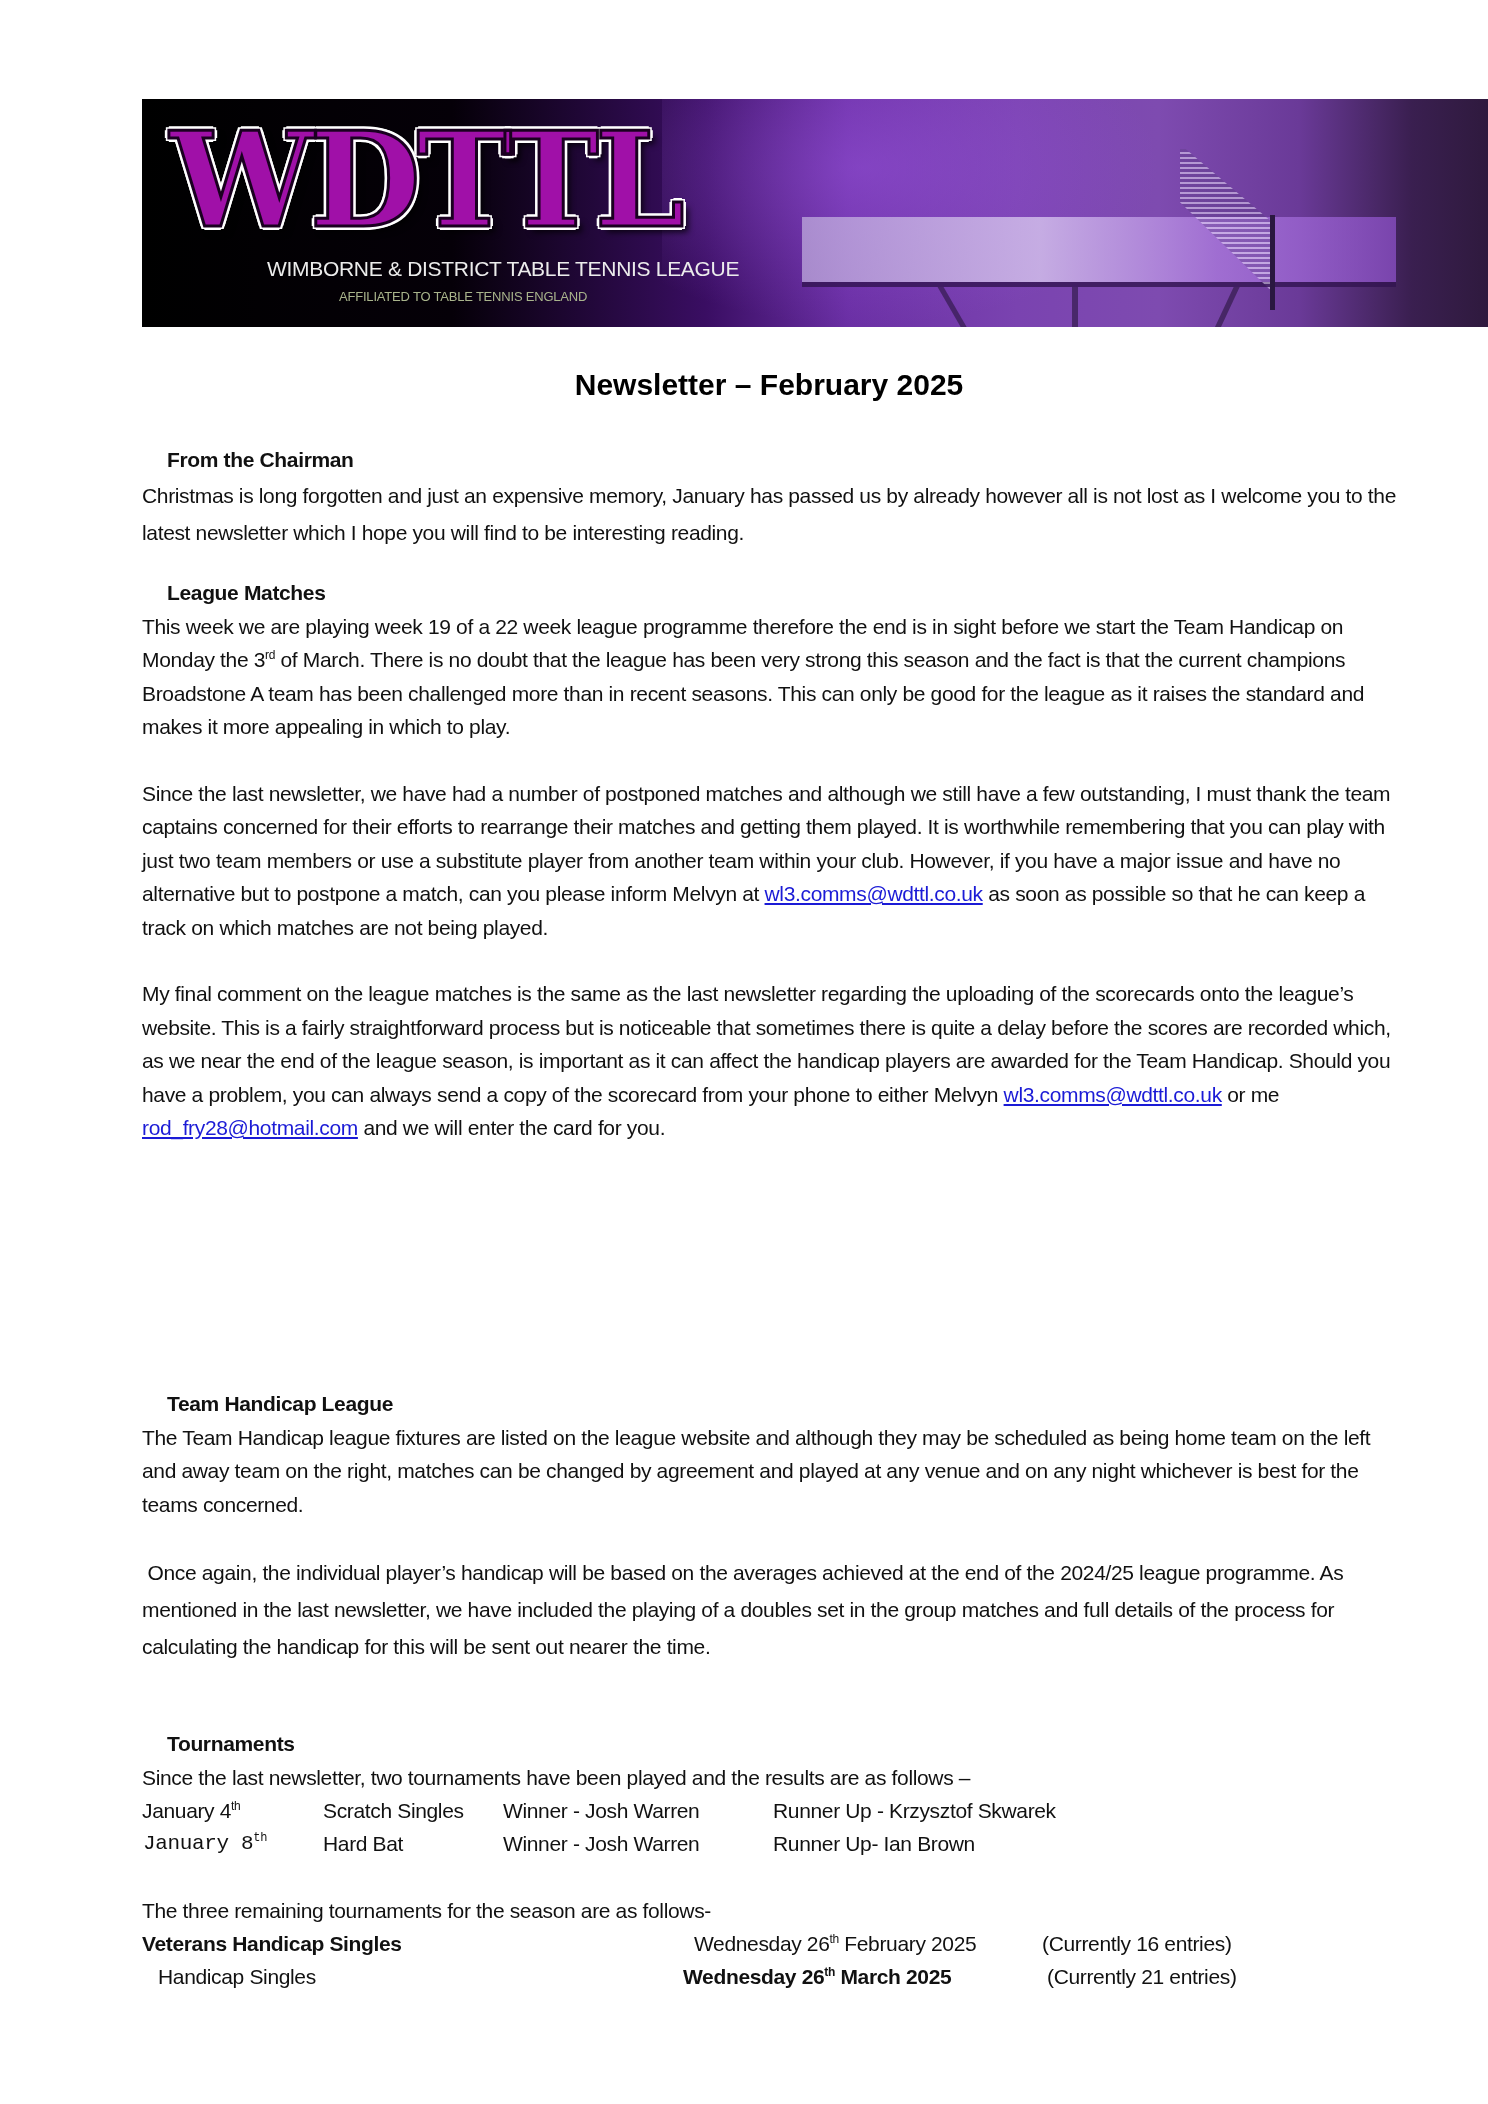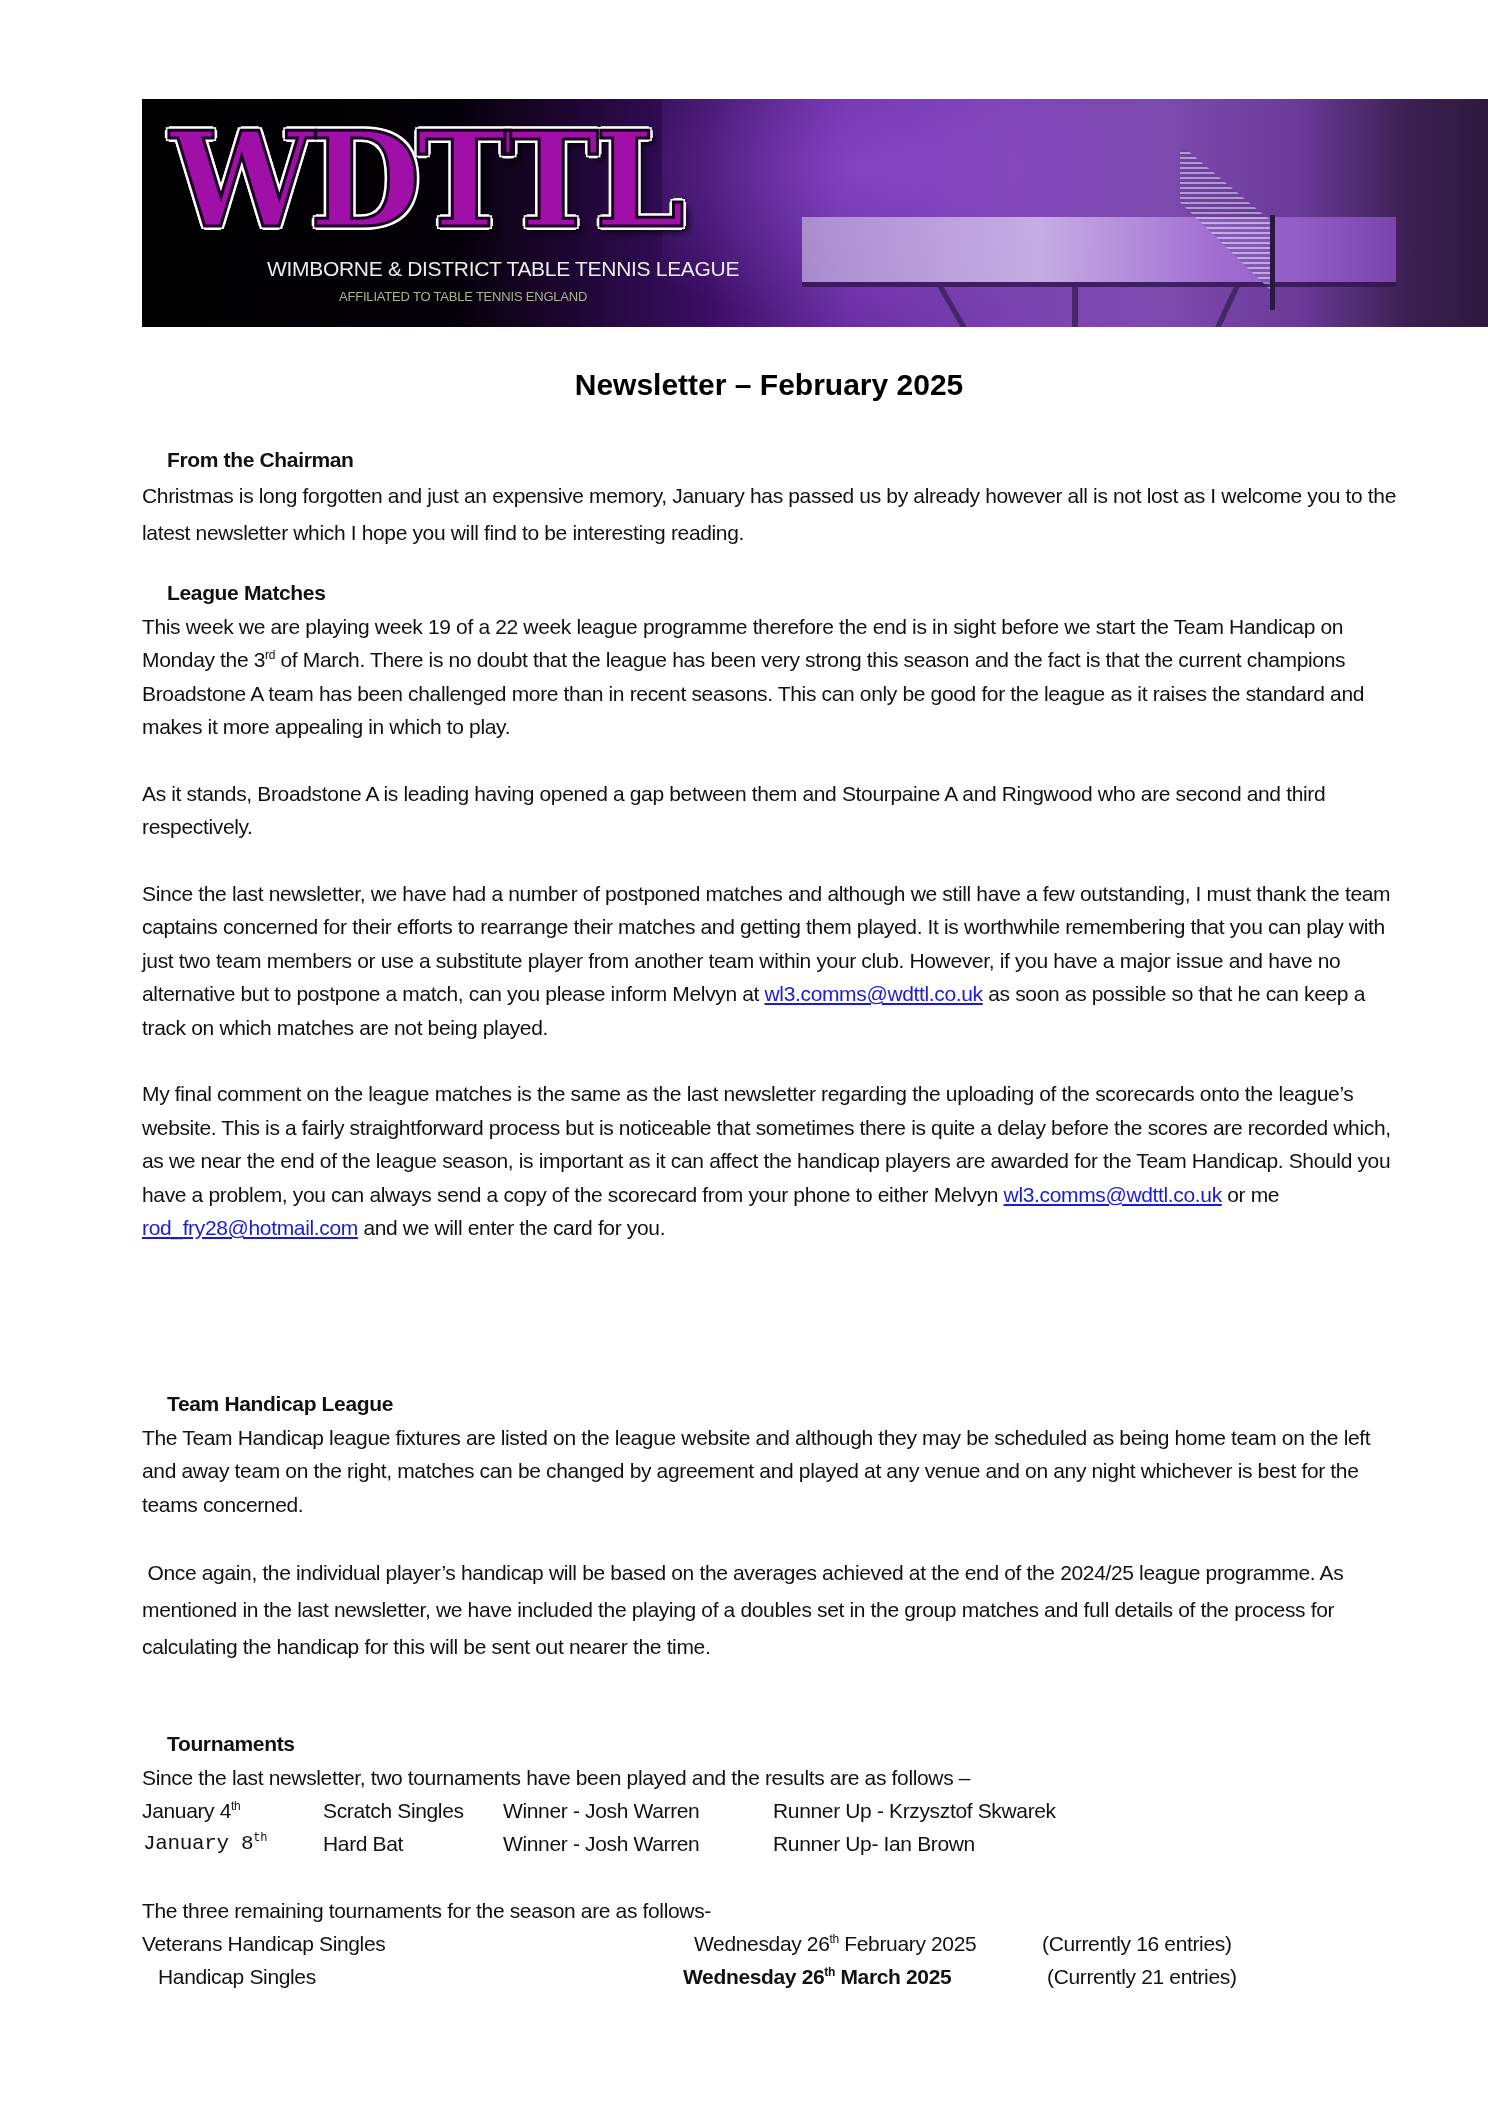--- a/index.html
+++ b/index.html
@@ -99,21 +99,20 @@
   <div class="title">Newsletter – February 2025</div>
 
   <div class="block" style="top:344px;">
     <div class="heading">From the Chairman</div>
     <div class="text loose">Christmas is long forgotten and just an expensive memory,  January has passed us by already however all is not lost as I welcome you to the latest newsletter which I hope you will find to be interesting reading.</div>
   </div>
 
   <div class="block" style="top:477px;">
     <div class="heading">League Matches</div>
     <div class="text"><span>This week we are playing week 19 of a 22 week league programme therefore the end is in sight before we start the Team Handicap on Monday the 3</span><sup>rd</sup><span> of March. There is no doubt that the league has been very strong this season and the fact is that the current champions Broadstone A team has been challenged more than in recent seasons. This can only be good for the league as it raises the standard and makes it more appealing in which to play.</span></div>
-    <div class="text" style="margin-top:33px;">As it stands, Broadstone A is leading having opened a gap between them and Stourpaine A and Ringwood who are second and third respectively.</div>
     <div class="text" style="margin-top:33px;"><span>Since the last newsletter, we have had a number of postponed matches and although we still have a few outstanding, I must thank the team captains concerned for their efforts to rearrange their matches and getting them played. It is worthwhile remembering that you can play with just two team members or use a substitute player from another team within your club. However, if you have a major issue and have no alternative but to postpone a match, can you please inform Melvyn at </span><a class="link" href="#">wl3.comms@wdttl.co.uk</a><span> as soon as possible so that he can keep a track on which matches are not being played.</span></div>
     <div class="text" style="margin-top:33px;"><span>My final comment on the league matches is the same as the last newsletter regarding the uploading of the scorecards onto the league’s website. This is a fairly straightforward process but is noticeable that sometimes there is quite a delay before the scores are recorded which, as we near the end of the league season, is important as it can affect the handicap players are awarded for the Team Handicap. Should you have a problem, you can always send a copy of the scorecard from your phone to either Melvyn </span><a class="link" href="#">wl3.comms@wdttl.co.uk</a><span> or me </span><a class="link" href="#">rod_fry28@hotmail.com</a><span> and we will enter the card for you.</span></div>
   </div>
 
   <div class="block" style="top:1288px;">
     <div class="heading">Team Handicap League</div>
     <div class="text">The Team Handicap league fixtures are listed on the league website and although they may be scheduled as being home team on the left and away team on the right, matches can be changed by agreement and played at any venue and on any night whichever is best for the teams concerned.</div>
     <div class="text loose" style="margin-top:33px; white-space:pre-wrap;"> Once again, the individual player’s handicap will be based on the averages achieved at the end of the 2024/25 league programme. As mentioned in the last newsletter, we have included the playing of a doubles set in the group matches and full details of the process for calculating the handicap for this will be sent out nearer the time.</div>
   </div>
 
@@ -131,21 +130,21 @@
   <div class="row" style="top:1728px;">
     <span class="cell" style="left:1px;font-family:Liberation Mono, monospace;"><span>January 8</span><sup>th</sup></span>
     <span class="cell" style="left:181px;">Hard Bat</span>
     <span class="cell" style="left:361px;">Winner - Josh Warren</span>
     <span class="cell" style="left:631px;">Runner Up- Ian Brown</span>
   </div>
 
   <div class="row" style="top:1795px;">The three remaining tournaments for the season are as follows-</div>
 
   <div class="row" style="top:1828px;">
-    <span class="cell" style="left:0;">Veterans Handicap Singles</span>
+    <span class="cell" style="left:0;font-weight:bold;">Veterans Handicap Singles</span>
     <span class="cell" style="left:552px;"><span>Wednesday 26</span><sup>th</sup><span> February 2025</span></span>
     <span class="cell" style="left:900px;">(Currently 16 entries)</span>
   </div>
   <div class="row" style="top:1861px;">
     <span class="cell" style="left:0;margin-left:16px;">Handicap Singles</span>
     <span class="cell" style="left:541px;font-weight:bold;"><span>Wednesday 26</span><sup>th</sup><span> March 2025</span></span>
     <span class="cell" style="left:905px;">(Currently 21 entries)</span>
   </div>
 
 </div>

